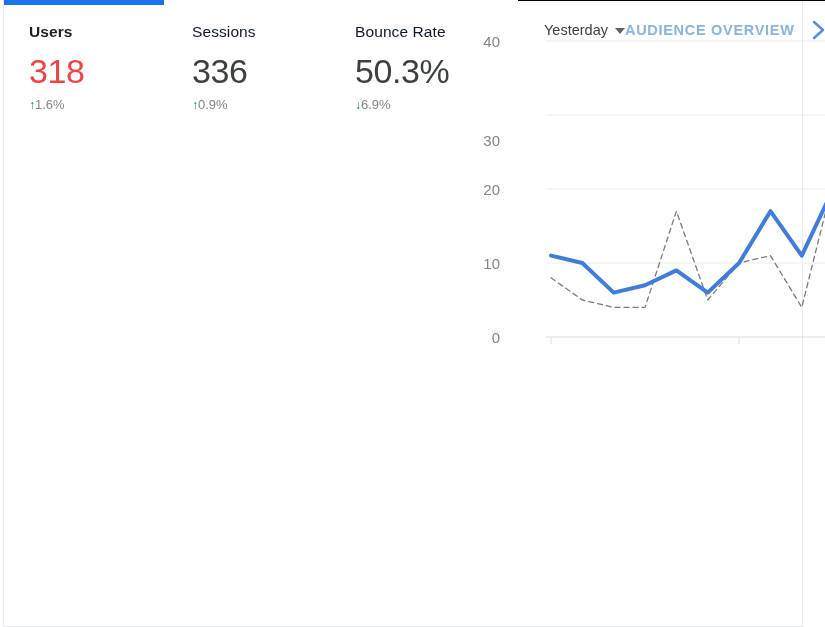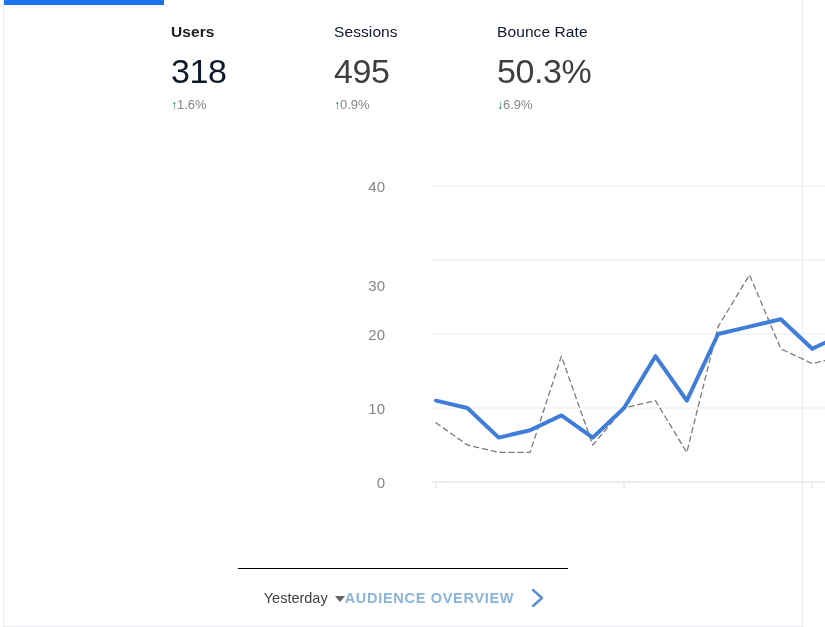--- a/index.html
+++ b/index.html
@@ -8,21 +8,21 @@
     background: #ffffff;
     font-family: "Liberation Sans", sans-serif;
     -webkit-font-smoothing: antialiased;
   }
   #card {
     position: absolute;
     left: 3px; top: 0; width: 800px; height: 627px;
     background: #ffffff;
     border: 1px solid #e8eaed;
     border-top: none;
-    display: flex; flex-direction: column; align-items: center;
+    display: flex; 
   }
   #active-tab-bar {
     position: absolute; left: 0; top: 0;
     width: 160px; height: 5px;
     background: #1a73e8;
   }
   
   #metrics {
     display: flex;
     padding: 22px 0 0 25px;
@@ -38,21 +38,21 @@
   }
   .metric.selected .metric-label { color: #202124; font-weight: 700; }
   .metric-value {
     font-size: 34px;
     color: #3c4043;
     line-height: 46px;
     margin-top: 6px;
     font-weight: 400;
     letter-spacing: -.4px;
   }
-  .metric.selected .metric-value { color: #0f172a; }
+  .metric.selected .metric-value { color: #ef4444; }
   .metric-delta {
     font-size: 13px;
     color: #80868b;
     line-height: 17px;
     margin-top: 2px;
     white-space: nowrap;
   }
   .metric-delta .arrow {
     color: #0b8043;
     font-size: 12px;
@@ -121,21 +121,21 @@
   <div id="metrics">
 
     <div class="metric selected">
       <div class="metric-label">Users</div>
       <div class="metric-value">318</div>
       <div class="metric-delta"><span class="arrow">↑</span><span>1.6%</span></div>
     </div>
 
     <div class="metric">
       <div class="metric-label">Sessions</div>
-      <div class="metric-value">495</div>
+      <div class="metric-value">336</div>
       <div class="metric-delta"><span class="arrow">↑</span><span>0.9%</span></div>
     </div>
 
     <div class="metric">
       <div class="metric-label">Bounce Rate</div>
       <div class="metric-value">50.3%</div>
       <div class="metric-delta"><span class="arrow down">↓</span><span>6.9%</span></div>
     </div>
 
 

